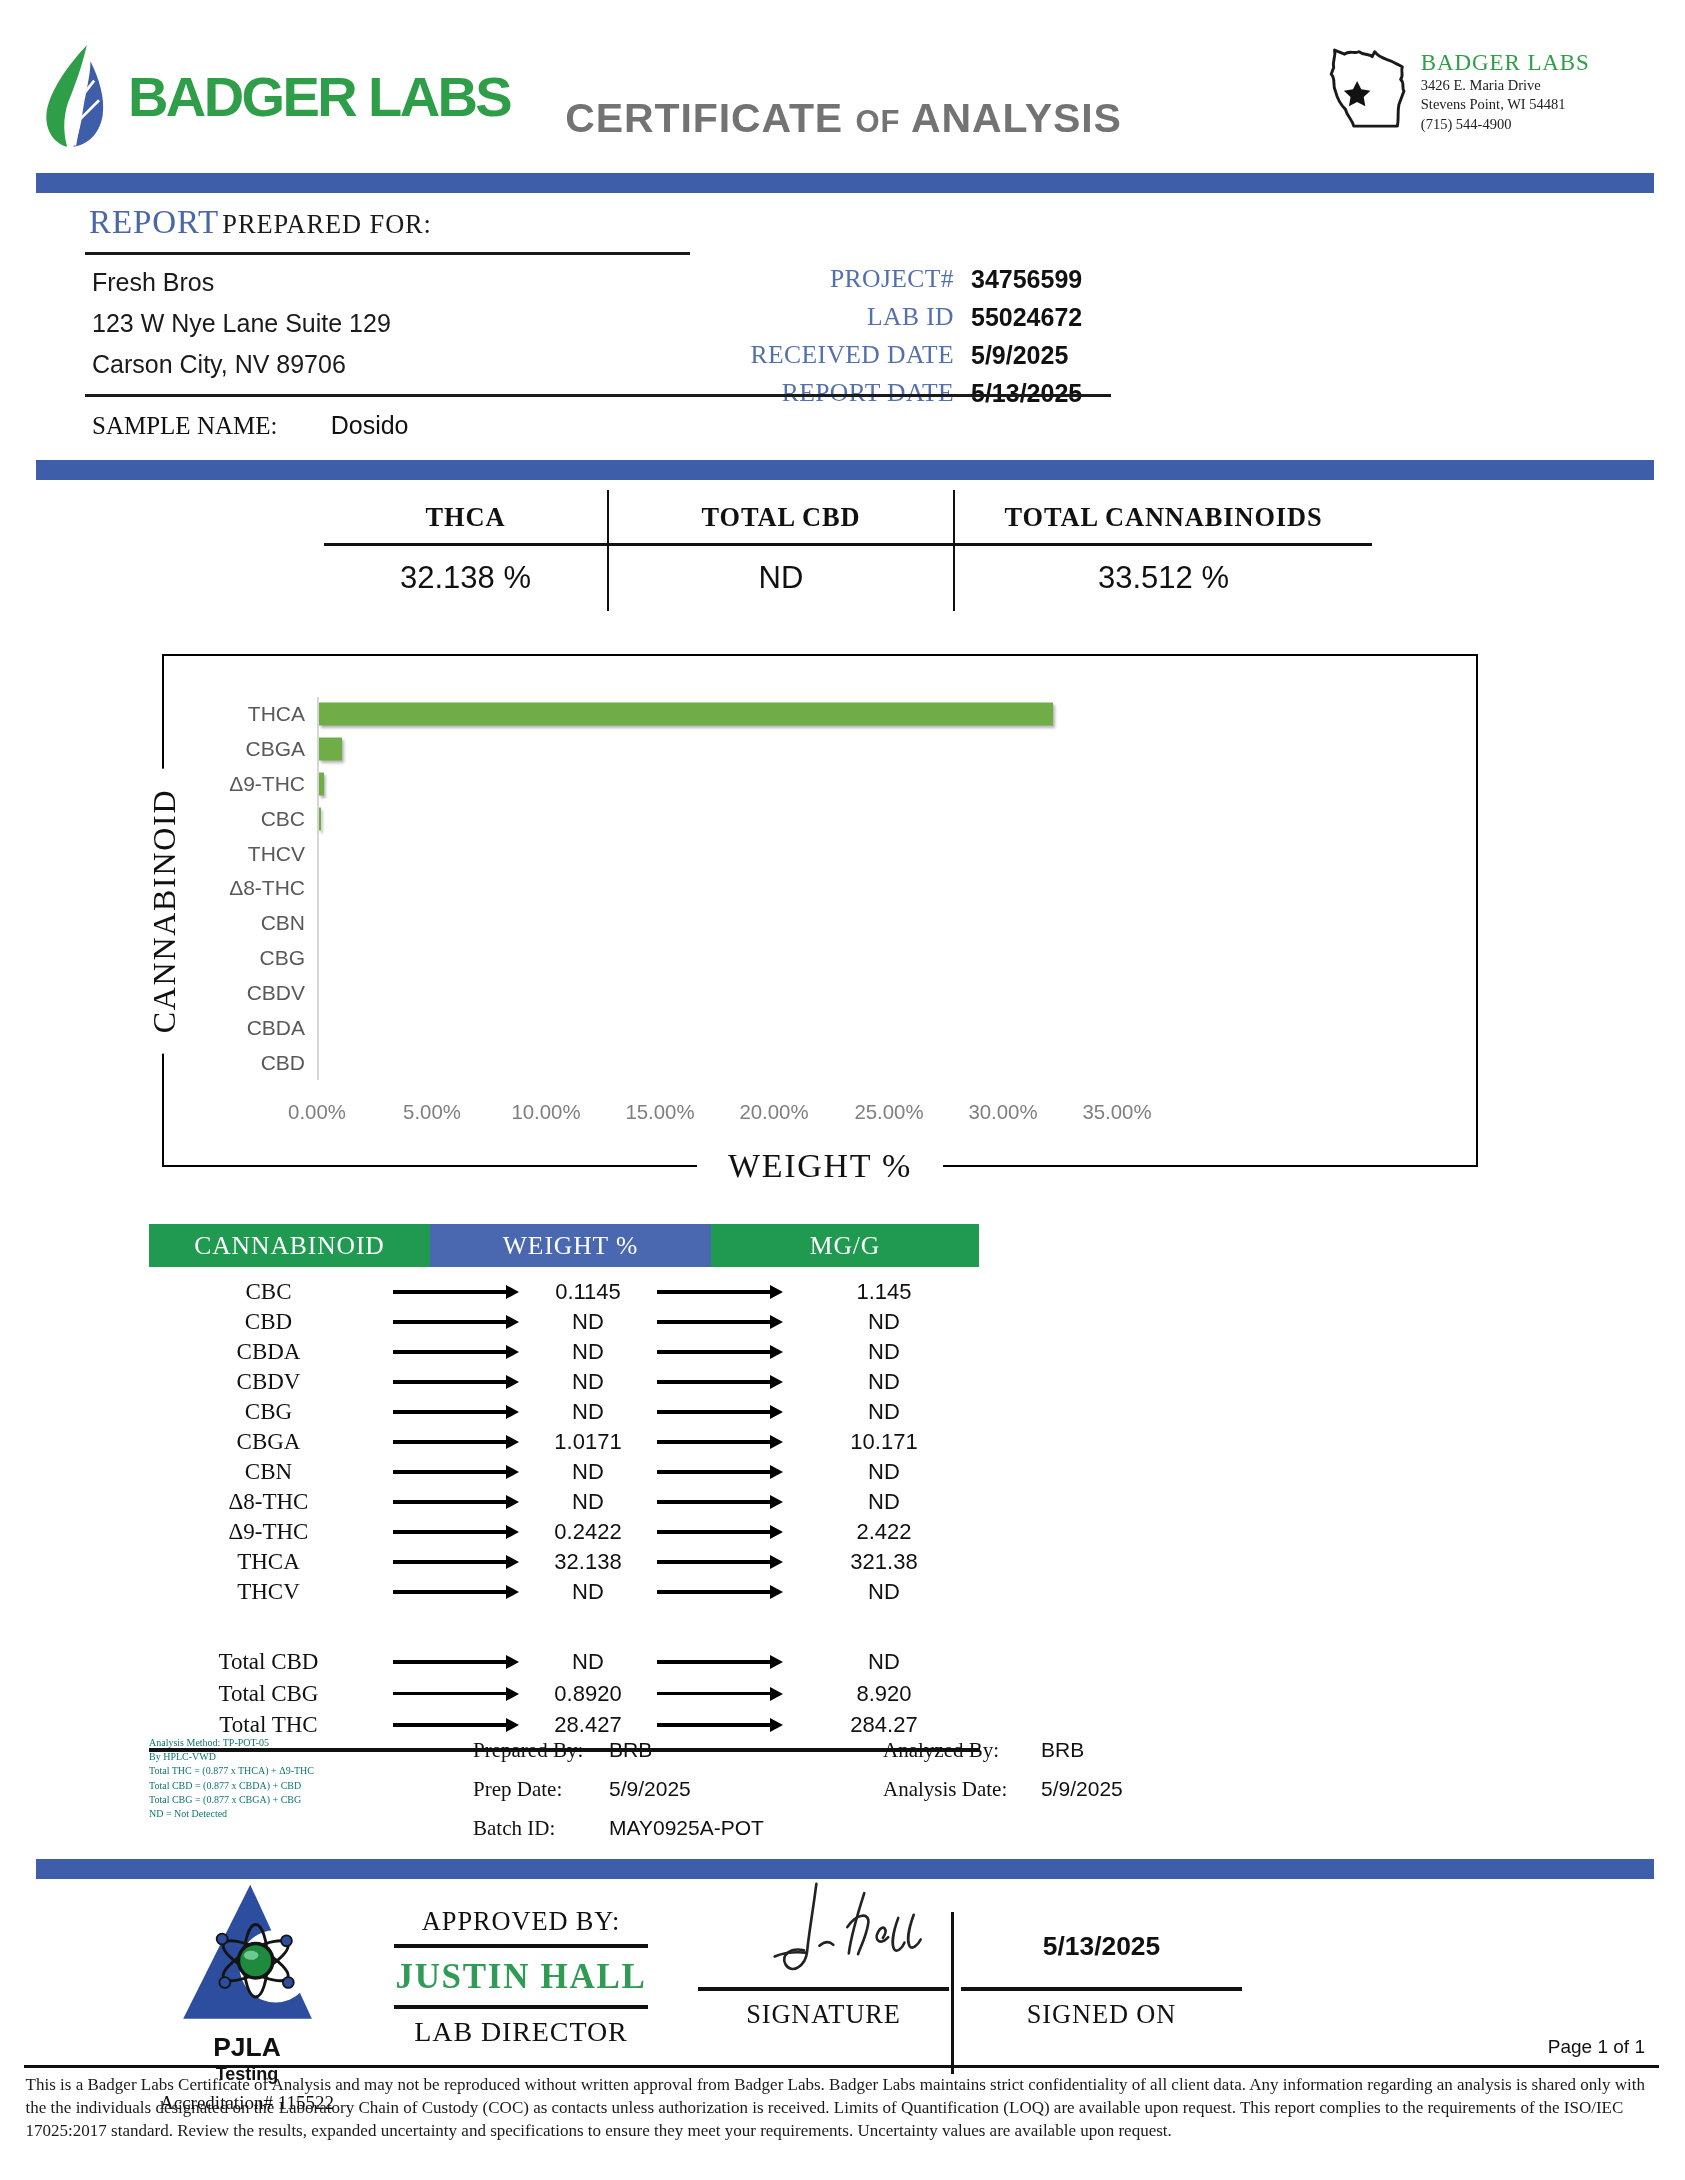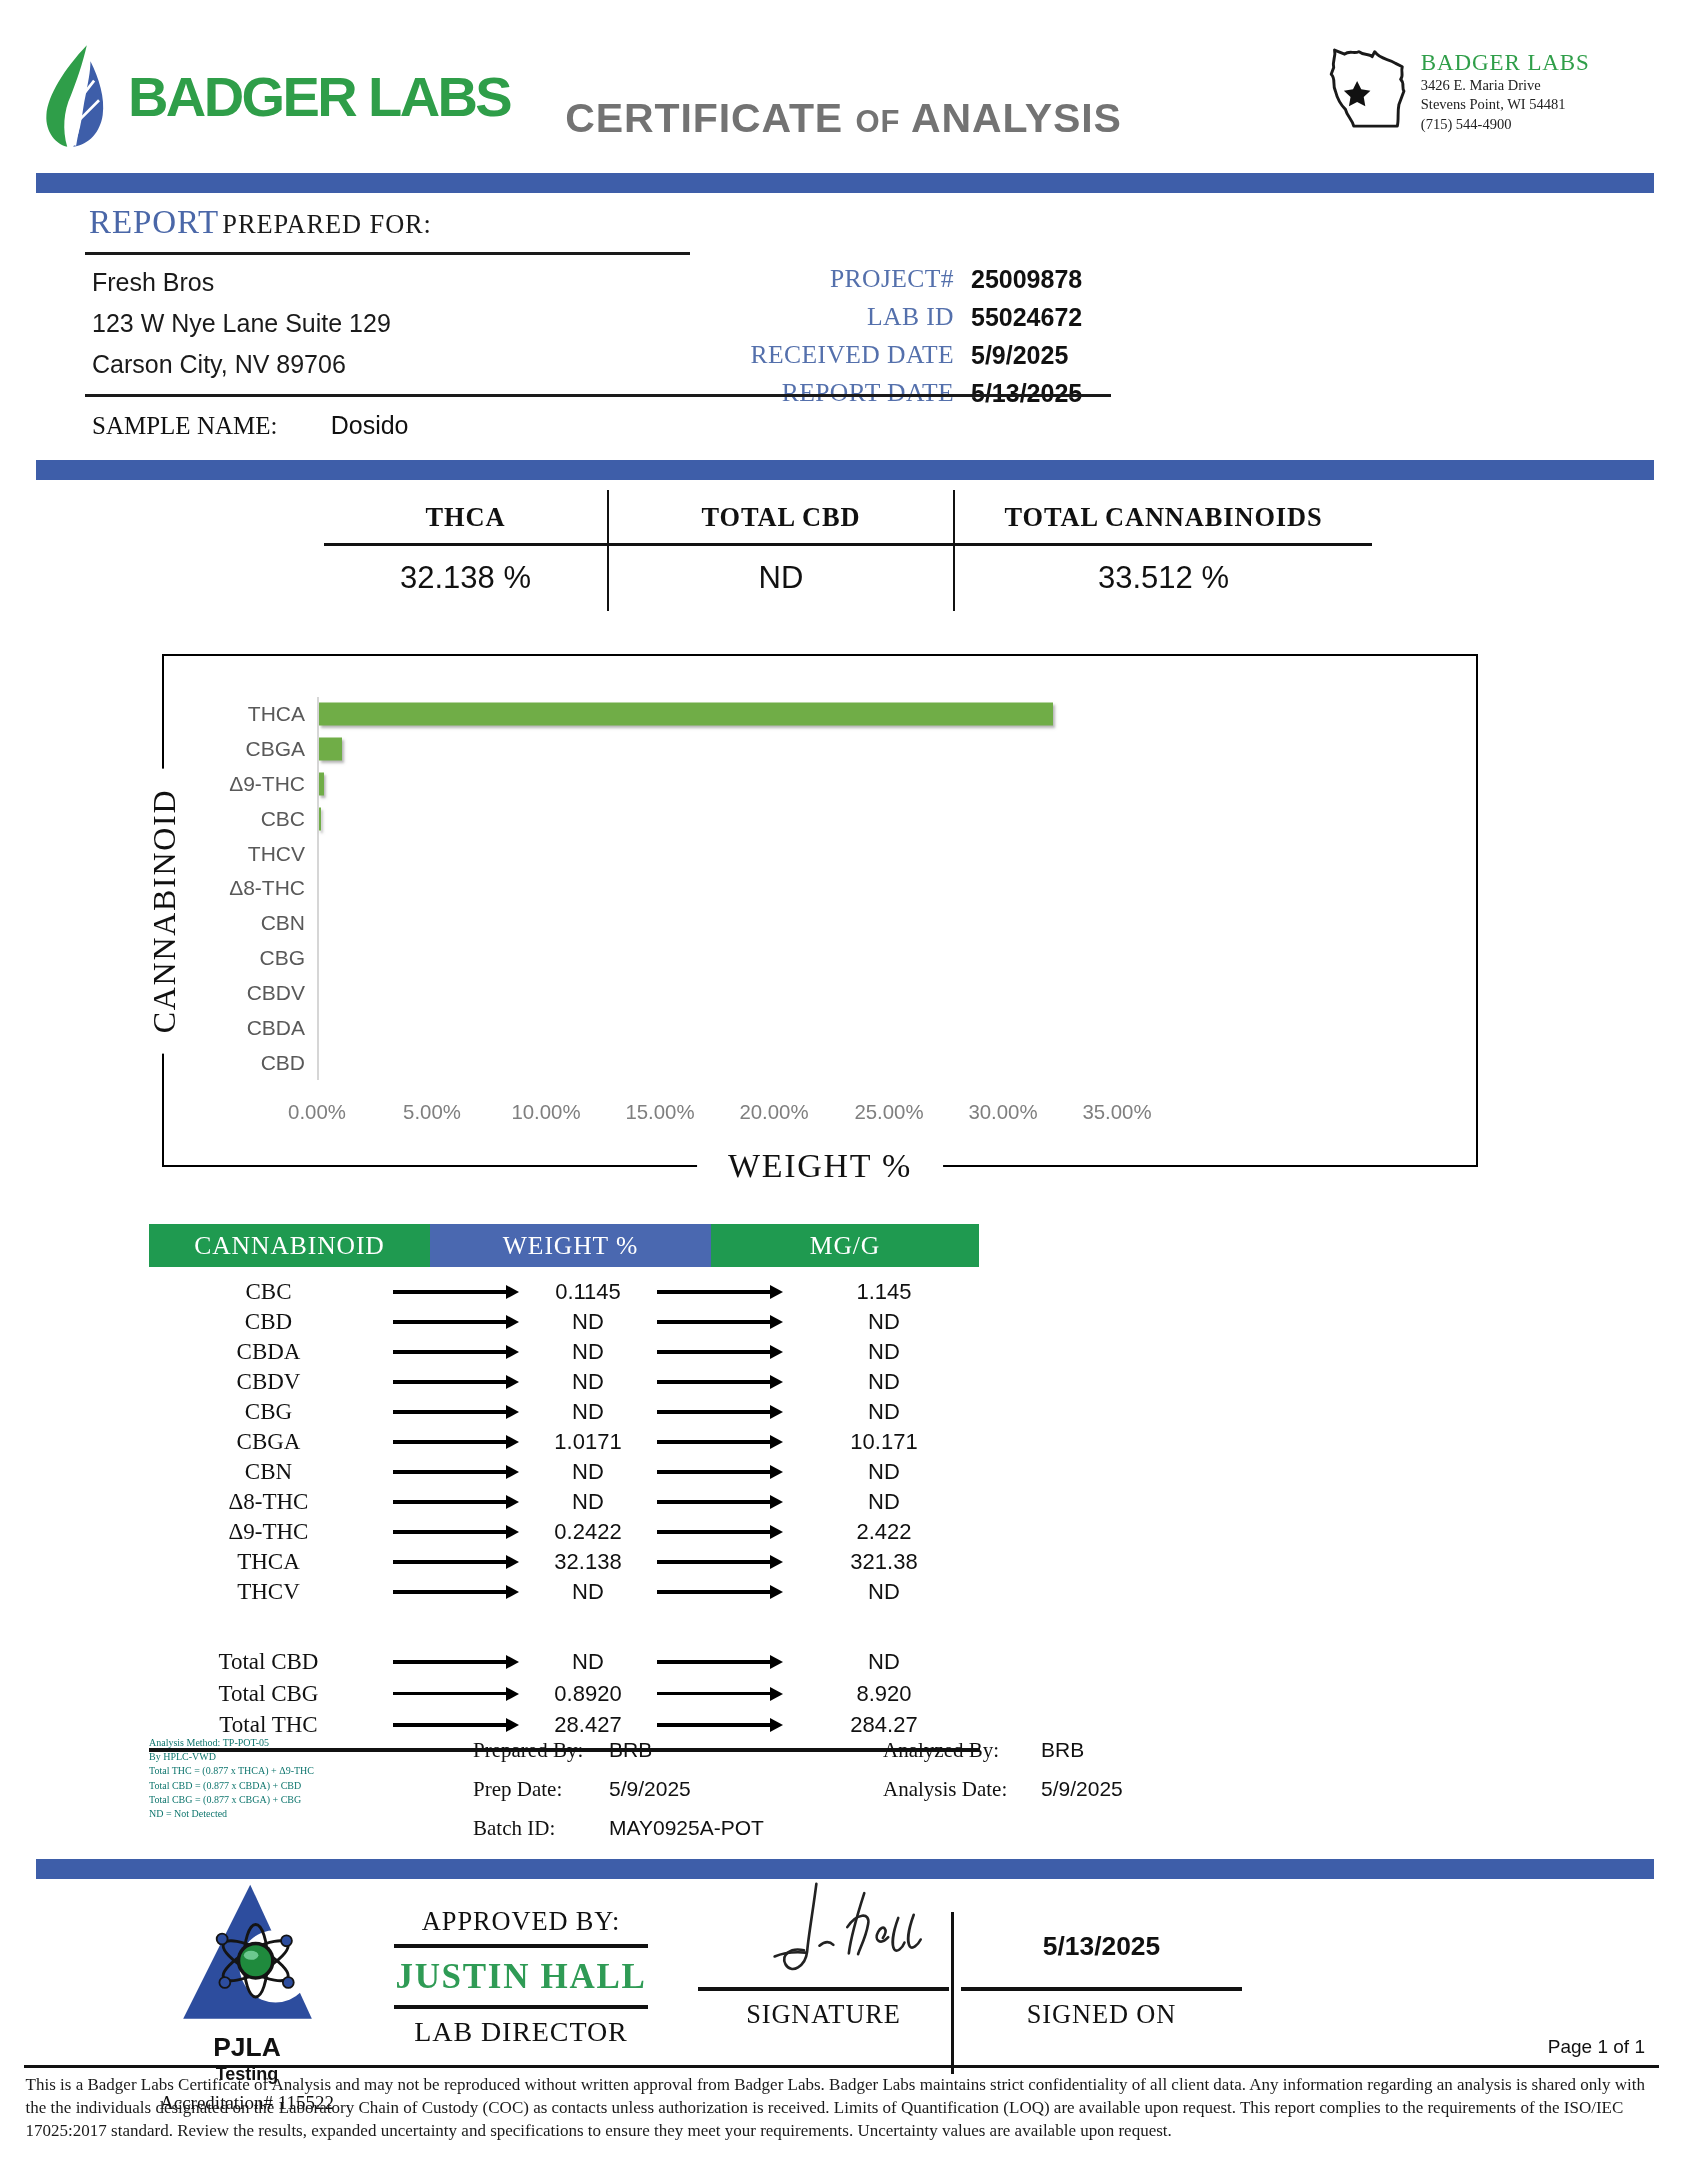--- a/index.html
+++ b/index.html
@@ -148,21 +148,21 @@
 
 <div class="abs client-block" id="client-block">
     <div>Fresh Bros</div>
     <div>123 W Nye Lane Suite 129</div>
     <div>Carson City, NV 89706</div>
   </div>
 
 <div class="abs fields" id="report-fields">
     <div class="field-row">
       <div class="field-label">PROJECT#</div>
-      <div class="field-value">25009878</div>
+      <div class="field-value">34756599</div>
     </div>
     <div class="field-row">
       <div class="field-label">LAB ID</div>
       <div class="field-value">55024672</div>
     </div>
     <div class="field-row">
       <div class="field-label">RECEIVED DATE</div>
       <div class="field-value">5/9/2025</div>
     </div>
     <div class="field-row">

